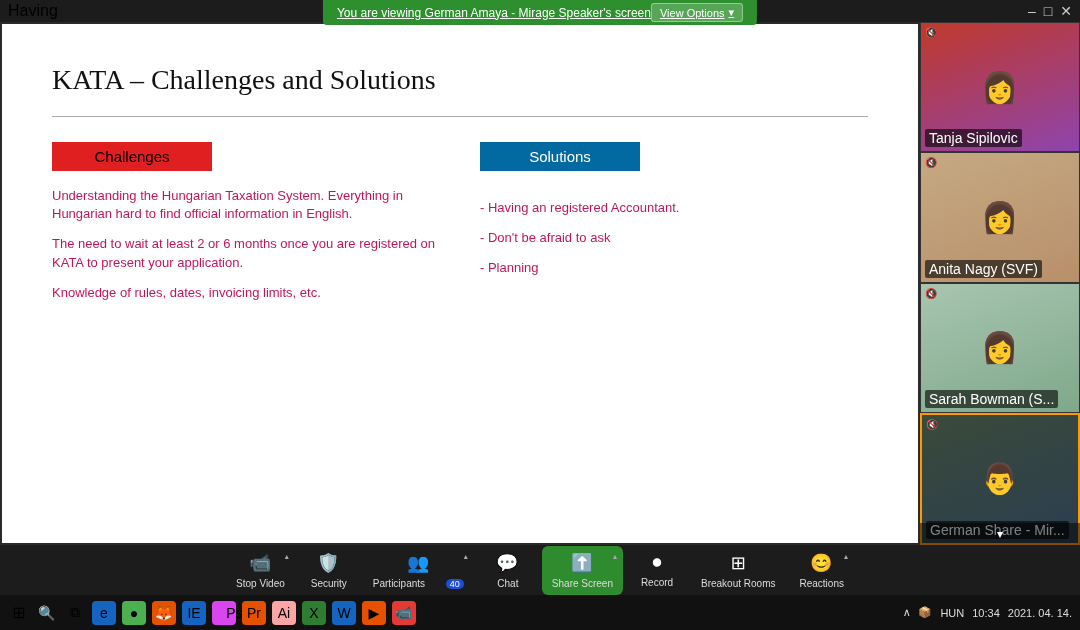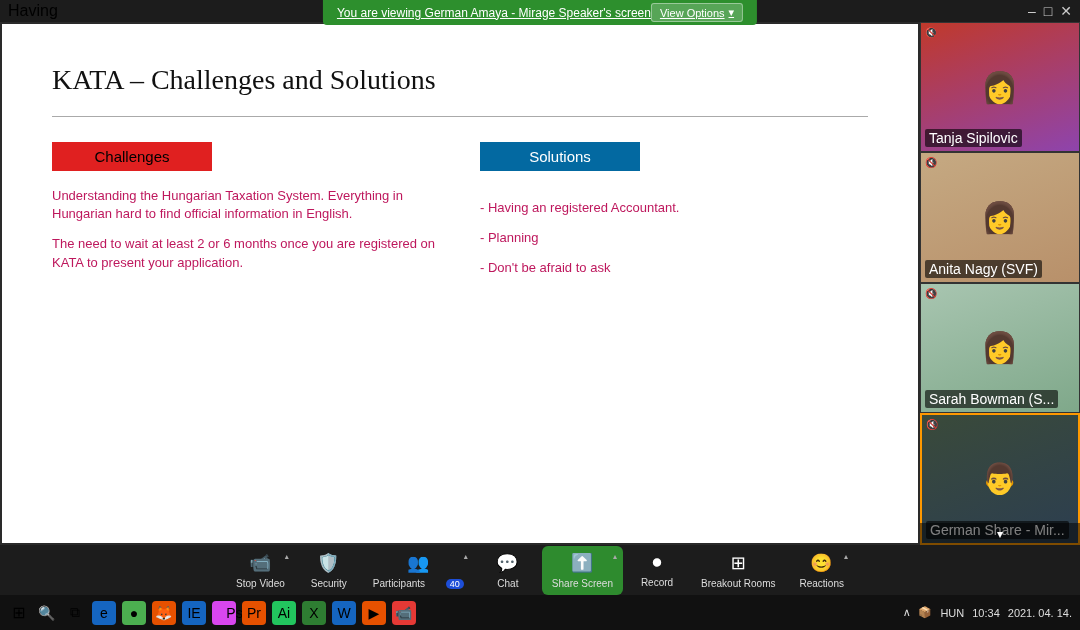--- a/index.html
+++ b/index.html
@@ -347,28 +347,29 @@
   <div id="slide-area">
     <div id="slide-content">
       <h1 class="slide-title">KATA – Challenges and Solutions</h1>
       <hr class="slide-divider">
       <div class="slide-columns">
         <div class="slide-col slide-col-left">
           <div class="col-header-red">Challenges</div>
           <ul>
             <li>Understanding the Hungarian Taxation System. Everything in Hungarian hard to find official information in English.</li>
             <li>The need to wait at least 2 or 6 months once you are registered on KATA to present your application.</li>
+            <li>Knowledge of rules, dates, invoicing limits, etc.</li>
           </ul>
         </div>
         <div class="slide-col slide-col-right">
           <div class="col-header-green">Solutions</div>
           <ul>
             <li>Having an registered Accountant.</li>
+            <li>Don't be afraid to ask</li>
             <li>Planning</li>
-            <li>Don't be afraid to ask</li>
           </ul>
         </div>
       </div>
     </div>
   </div>
 
   <div id="sidebar">
     <div class="participant-tile" style="background: linear-gradient(160deg,#c0392b,#8e44ad);">
       <div class="tile-img">👩</div>
       <span class="participant-icon">🔇</span>
@@ -447,21 +448,21 @@
   <div id="taskbar">
     <div class="taskbar-icon win-icon">⊞</div>
     <div class="taskbar-icon">🔍</div>
     <div class="taskbar-icon">⧉</div>
     <div class="taskbar-app-icon" style="background:#1565c0;">e</div>
     <div class="taskbar-app-icon" style="background:#4caf50;">●</div>
     <div class="taskbar-app-icon" style="background:#e65100;">🦊</div>
     <div class="taskbar-app-icon" style="background:#1565c0;">IE</div>
     <div class="taskbar-app-icon" style="background:#d946ef;padding-left:21px;">Ps</div>
     <div class="taskbar-app-icon" style="background:#e65100;">Pr</div>
-    <div class="taskbar-app-icon" style="background:#22c55e;">Ai</div>
+    <div class="taskbar-app-icon" style="background:#fca5a5;">Ai</div>
     <div class="taskbar-app-icon" style="background:#2e7d32;">X</div>
     <div class="taskbar-app-icon" style="background:#1565c0;">W</div>
     <div class="taskbar-app-icon" style="background:#e65100;">▶</div>
     <div class="taskbar-app-icon" style="background:#e53935;">📹</div>
 
     <div id="taskbar-right">
       <span>∧</span>
       <span>📦</span>
       <span>HUN</span>
       <span>10:34</span>

